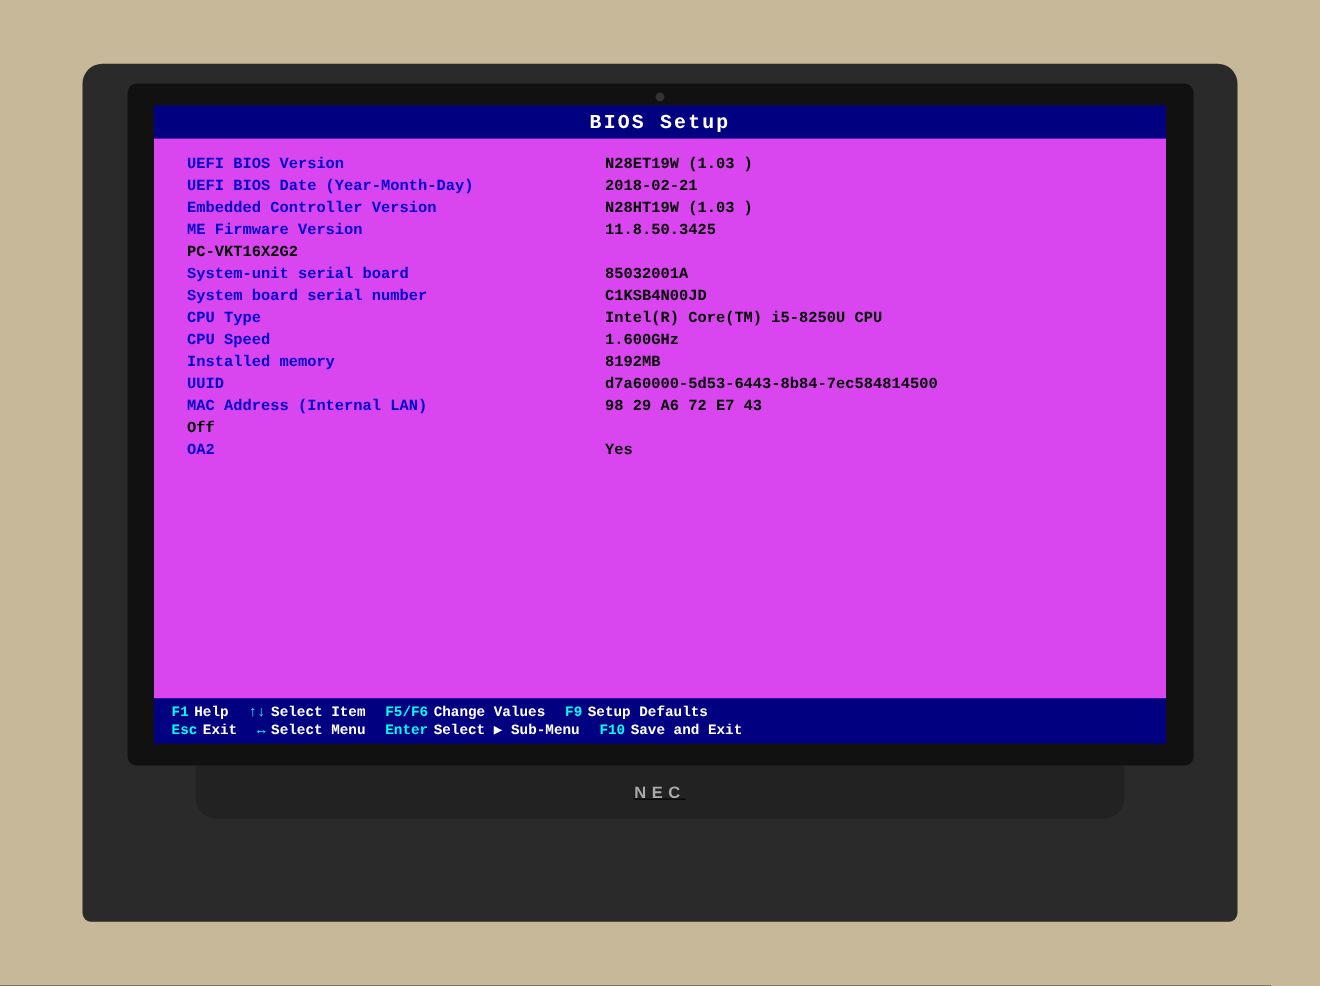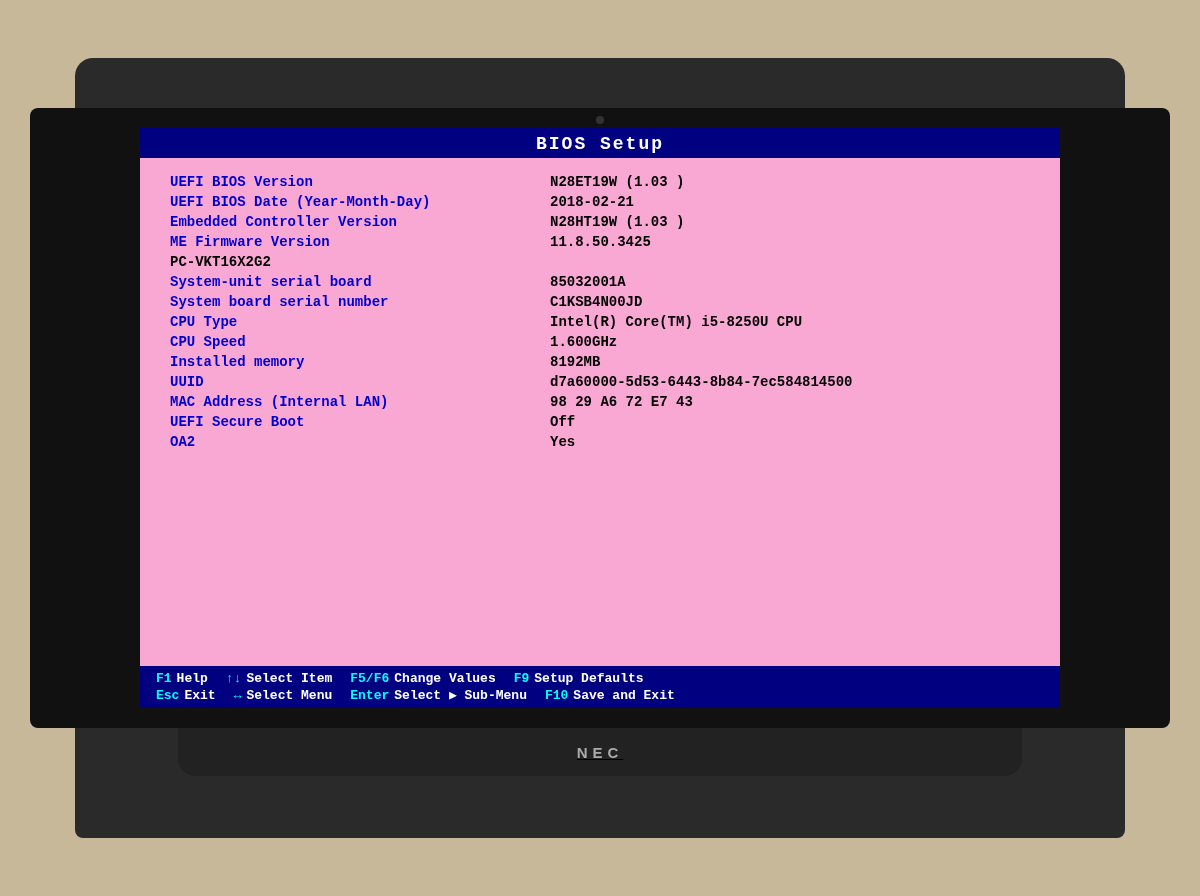--- a/index.html
+++ b/index.html
@@ -21,29 +21,28 @@
       border-radius: 18px 18px 8px 8px;
       display: flex;
       flex-direction: column;
       align-items: center;
       justify-content: flex-start;
       padding-top: 18px;
       position: relative;
     }
 
     .screen-bezel {
-      width: 1140px;
+      width: 969px;
       height: 620px;
       background: #111;
       border-radius: 8px;
       display: flex;
       align-items: center;
       justify-content: center;
       position: relative;
-      margin-top: 32px;
     }
 
     .screen {
       width: 920px;
       height: 580px;
       background: #000080;
       position: relative;
       overflow: hidden;
       display: flex;
       flex-direction: column;
@@ -77,21 +76,21 @@
       letter-spacing: 1px;
     }
 
     .nav-tab.active {
       background: #aaaaaa;
       color: #000000;
     }
 
     
     .content-area {
-      background: #f9a8d4;
+      background: #d946ef;
       flex: 1;
       padding: 14px 26px 10px 30px;
       display: flex;
       flex-direction: column;
       gap: 0;
     }
 
     .info-row {
       display: flex;
       flex-direction: row;
@@ -233,21 +232,20 @@
           </div>
           <div class="info-row">
             <span class="info-label">UUID</span>
             <span class="info-value">d7a60000-5d53-6443-8b84-7ec584814500</span>
           </div>
           <div class="info-row">
             <span class="info-label">MAC Address (Internal LAN)</span>
             <span class="info-value">98 29 A6 72 E7 43</span>
           </div>
           <div class="info-row">
-            <span class="info-label">UEFI Secure Boot</span>
             <span class="info-value">Off</span>
           </div>
           <div class="info-row">
             <span class="info-label">OA2</span>
             <span class="info-value">Yes</span>
           </div>
         </div>
 
       <div class="help-bar">
         <div style="display:flex; flex-direction:column; width:100%; gap:1px;">

